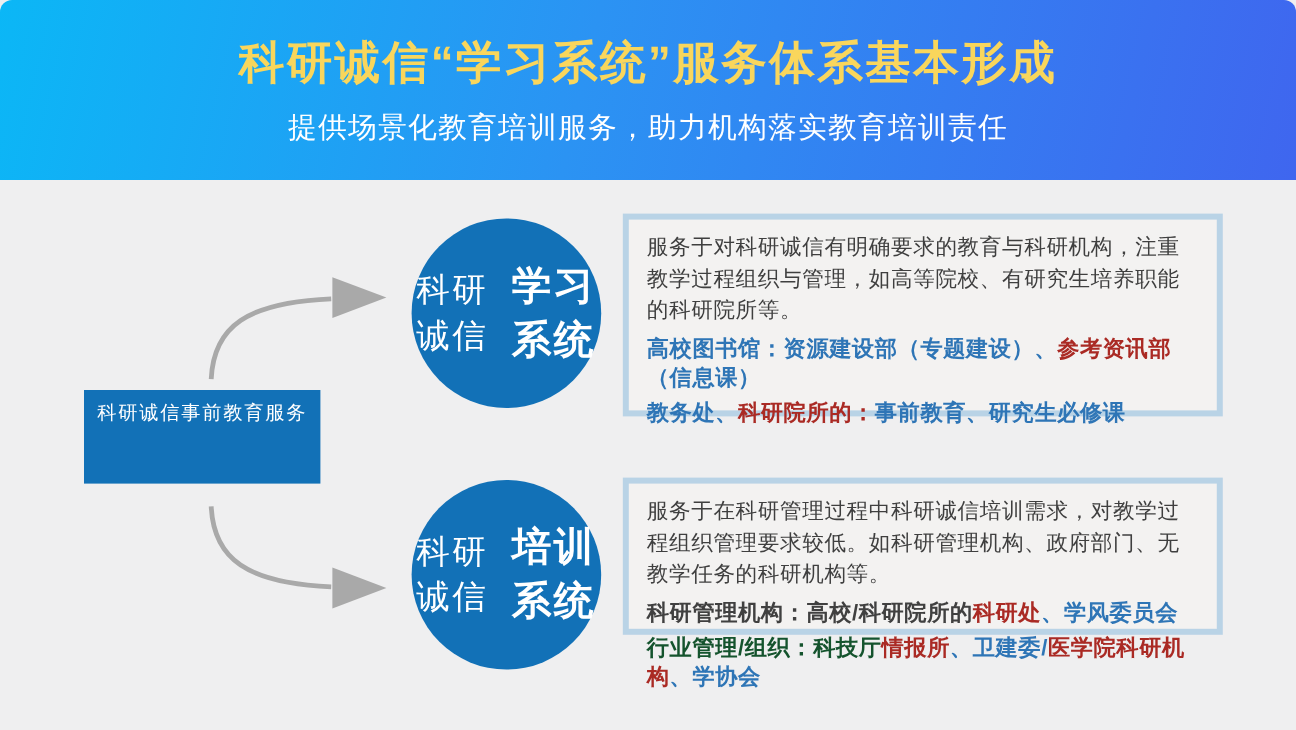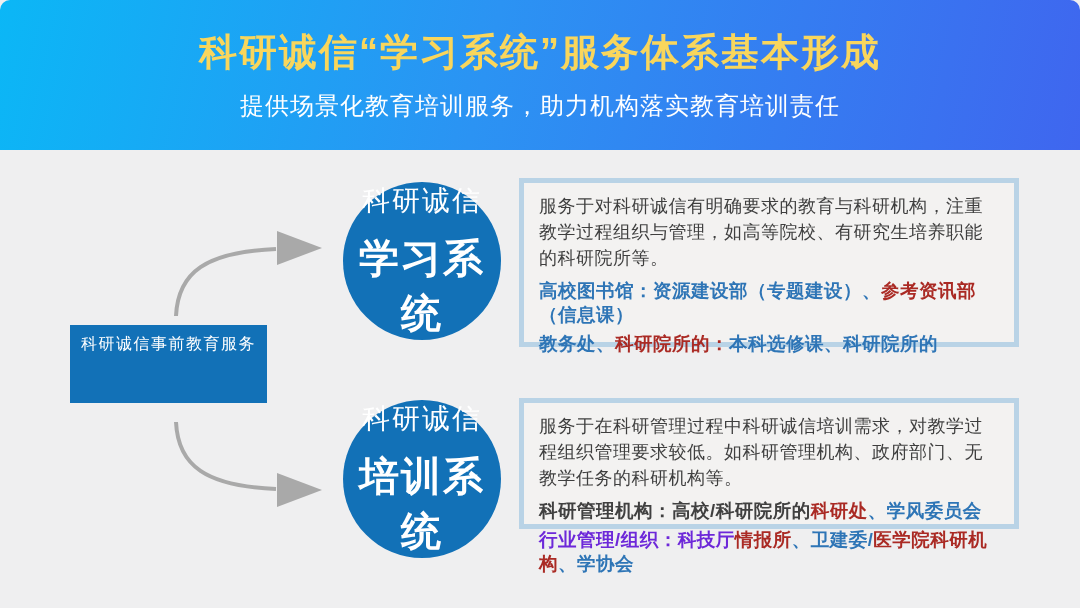--- a/index.html
+++ b/index.html
@@ -38,27 +38,27 @@
   .hub-tagline{font-size:16px;letter-spacing:1.5px;font-weight:500;}
   .hub-name{font-size:40px;font-weight:bold;letter-spacing:3px;margin-top:3px;}
 
   
   .arrows{position:absolute;left:0;top:0;pointer-events:none;}
 
   
   .node{
     position:absolute;left:343px;width:158px;height:158px;
     border-radius:50%;background:#1271b7;color:#fff;
-    display:flex;flex-direction:column;align-items:center;justify-content:center;
+    display:flex;flex-direction:row;align-items:center;justify-content:center;
     gap:11px;text-align:center;
   }
   .node.top{top:182px;}
   .node.bottom{top:400px;}
   .node-line1{font-size:28px;letter-spacing:2px;font-weight:400;}
-  .node-line2{font-size:40px;letter-spacing:2px;font-weight:bold;}
+  .node-line2{font-size:33px;letter-spacing:2px;font-weight:bold;}
 
   
   .panel{
     position:absolute;left:519px;width:500px;box-sizing:border-box;
     background:#f3f2f1;border:5px solid #b9d3e6;
     padding:10px 15px 8px 15px;
   }
   .panel.top{top:178px;height:169px;}
   .panel.bottom{top:398px;height:131px;}
   .panel-desc{
@@ -102,22 +102,22 @@
     <div class="node-line2">学习系统</div>
   </div>
   <div class="node bottom">
     <div class="node-line1">科研诚信</div>
     <div class="node-line2">培训系统</div>
   </div>
 
   <section class="panel top">
     <p class="panel-desc">服务于对科研诚信有明确要求的教育与科研机构，注重教学过程组织与管理，如高等院校、有研究生培养职能的科研院所等。</p>
     <p class="panel-line"><span style="color: rgb(46, 117, 182);">高校图书馆：资源建设部（专题建设）、</span><span style="color: rgb(170, 42, 36);">参考资讯部</span><span style="color: rgb(46, 117, 182);">（信息课）</span></p>
-    <p class="panel-line"><span style="color: rgb(46, 117, 182);">教务处、</span><span style="color: rgb(170, 42, 36);">科研院所的：</span><span style="color: rgb(46, 117, 182);">本科选修课、科研院所的</span></p>
+    <p class="panel-line"><span style="color: rgb(46, 117, 182);">教务处、</span><span style="color: rgb(170, 42, 36);">科研院所的：</span><span style="color: rgb(46, 117, 182);">事前教育、研究生必修课</span></p>
   </section>
 
   <section class="panel bottom">
     <p class="panel-desc">服务于在科研管理过程中科研诚信培训需求，对教学过程组织管理要求较低。如科研管理机构、政府部门、无教学任务的科研机构等。</p>
     <p class="panel-line"><span style="color: #404040;">科研管理机构：高校/科研院所的</span><span style="color: rgb(170, 42, 36);">科研处</span><span style="color: rgb(46, 117, 182);">、学风委员会</span></p>
-    <p class="panel-line"><span style="color: #6d28d9;">行业管理/组织：科技厅</span><span style="color: rgb(170, 42, 36);">情报所</span><span style="color: rgb(46, 117, 182);">、卫建委/</span><span style="color: rgb(170, 42, 36);">医学院科研机构</span><span style="color: rgb(46, 117, 182);">、学协会</span></p>
+    <p class="panel-line"><span style="color: #14532d;">行业管理/组织：科技厅</span><span style="color: rgb(170, 42, 36);">情报所</span><span style="color: rgb(46, 117, 182);">、卫建委/</span><span style="color: rgb(170, 42, 36);">医学院科研机构</span><span style="color: rgb(46, 117, 182);">、学协会</span></p>
   </section>
 
 </div>
 
 </body></html>

